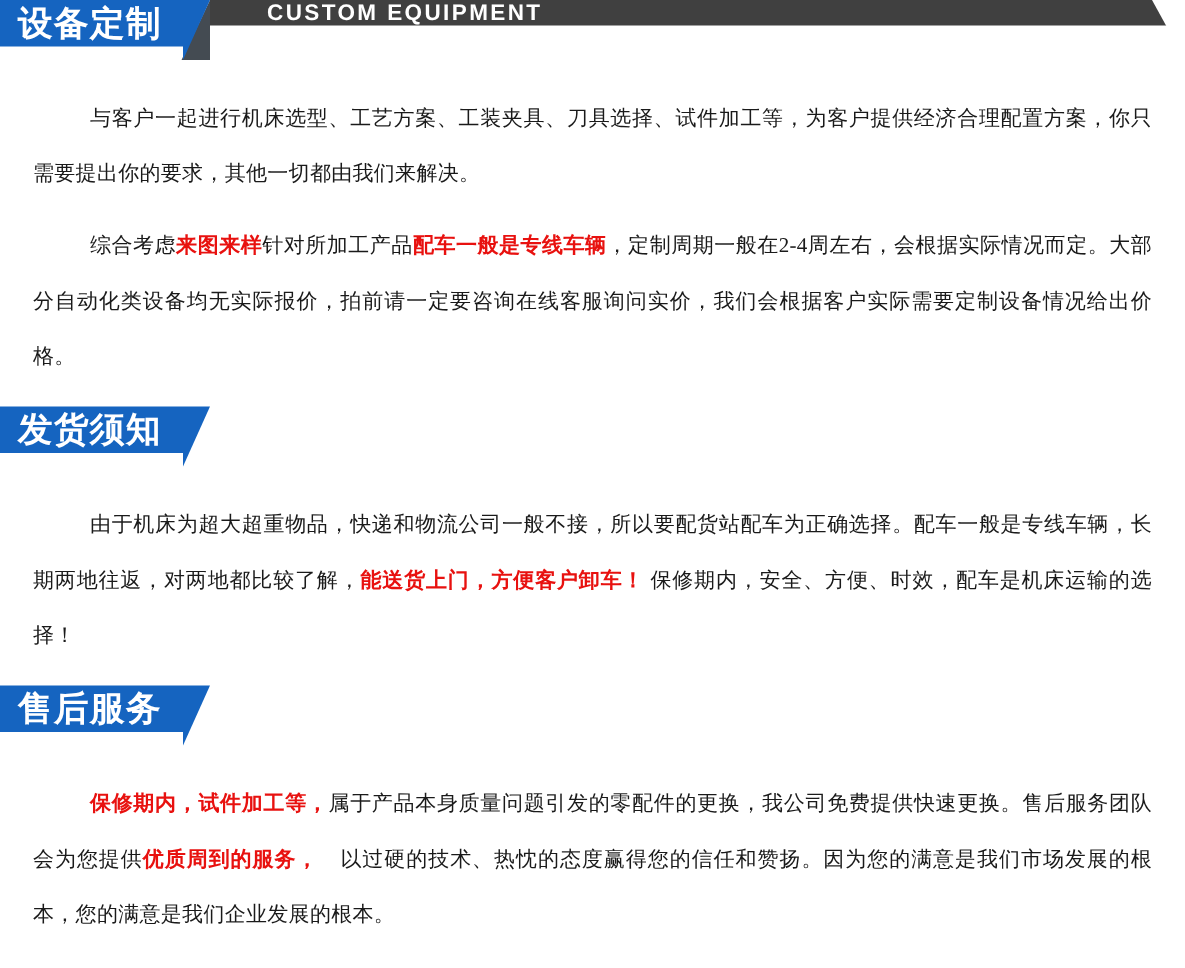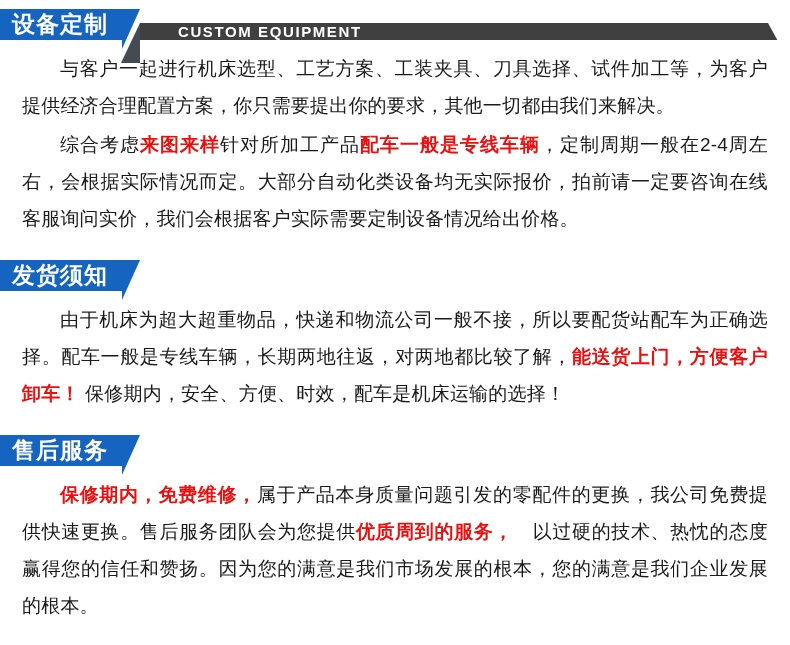--- a/index.html
+++ b/index.html
@@ -19,21 +19,21 @@
     width: 790px;
     height: 645px;
     box-sizing: border-box;
   }
 
   
   .section-head {
     position: relative;
     height: 40px;
     display: flex;
-    align-items: flex-end;
+    align-items: flex-start;
     margin: 0;
   }
   .head-blue {
     position: relative;
     background: #1564c0;
     color: #ffffff;
     font-size: 23px;
     font-weight: bold;
     letter-spacing: 1px;
     display: flex;
@@ -89,27 +89,28 @@
     letter-spacing: 1.6px;
     padding-left: 38px;
     white-space: nowrap;
   }
 
   
   .body-block {
     padding: 10px 22px 4px 22px;
   }
   p.para {
-    margin: 0 0 2px 0;
-    font-size: 19px;
+    margin: 11px 0 2px 0;
+    font-size: 14px;
     line-height: 37px;
     text-indent: 38px;
     text-align: justify;
     color: #1a1a1a;
     letter-spacing: 0.2px;
+    font-family: Liberation Serif, serif;
   }
   .red {
     color: #e8110f;
     font-weight: bold;
   }
   .spacer-sm { height: 8px; }
 </style>
 </head>
 <body>
 
@@ -141,17 +142,17 @@
     </p>
   </div>
 
   <div class="spacer-sm"></div>
 
   <div class="section-head">
     <div class="head-blue">售后服务</div>
   </div>
   <div class="body-block">
     <p class="para">
-      <span class="red">保修期内，免费维修，</span><span>属于产品本身质量问题引发的零配件的更换，我公司免费提供快速更换。售后服务团队会为您提供</span><span class="red">优质周到的服务，</span><span>　以过硬的技术、热忱的态度赢得您的信任和赞扬。因为您的满意是我们市场发展的根本，您的满意是我们企业发展的根本。</span>
+      <span class="red">保修期内，试件加工等，</span><span>属于产品本身质量问题引发的零配件的更换，我公司免费提供快速更换。售后服务团队会为您提供</span><span class="red">优质周到的服务，</span><span>　以过硬的技术、热忱的态度赢得您的信任和赞扬。因为您的满意是我们市场发展的根本，您的满意是我们企业发展的根本。</span>
     </p>
   </div>
 
 </div>
 
 </body></html>

